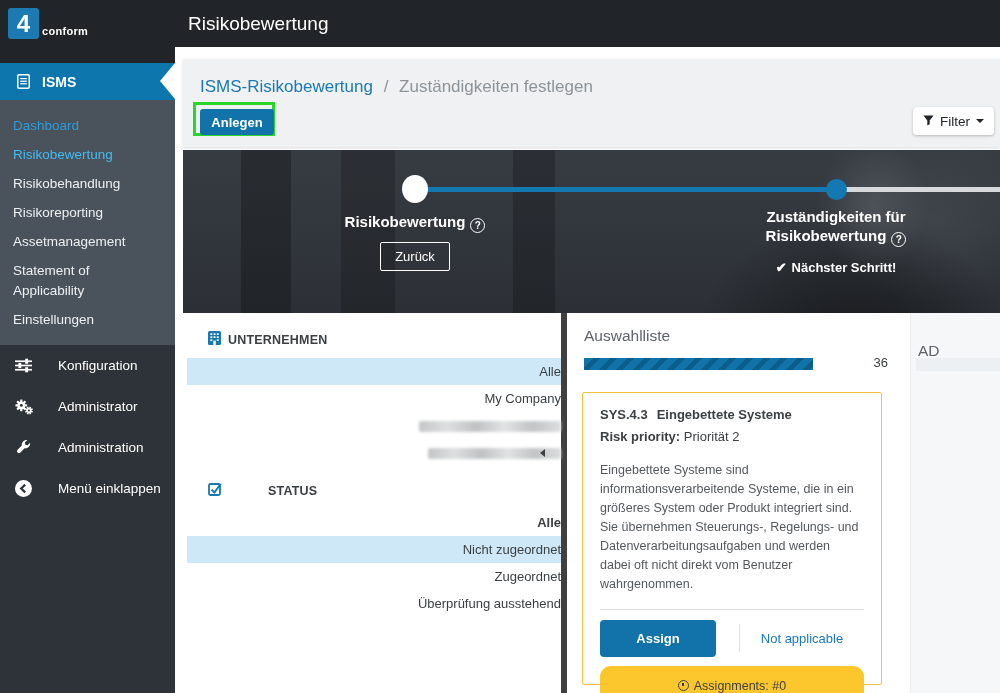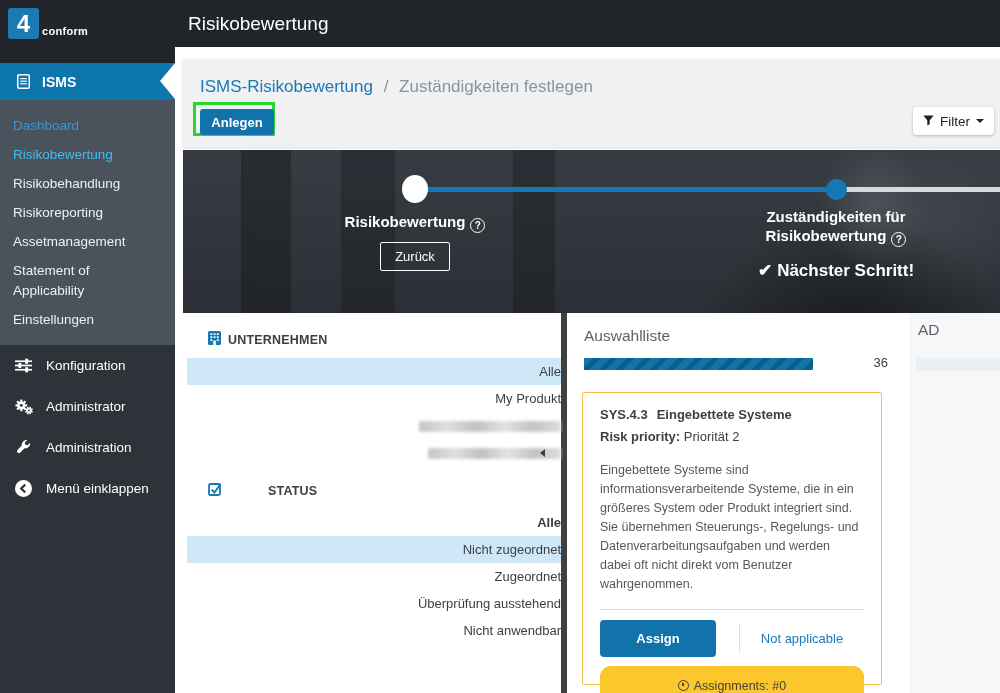--- a/index.html
+++ b/index.html
@@ -12,21 +12,21 @@
   .logo-row { display:flex; align-items:flex-end; padding:8px 0 0 8px; }
   .logo-box { width:31px; height:31px; background:#1b7ab2; border-radius:3px; color:#fff; font-weight:bold; font-size:24px; line-height:31px; text-align:center; }
   .logo-name { color:#fff; font-size:11px; font-weight:bold; margin-left:3px; margin-bottom:2px; letter-spacing:.3px; }
   .isms-item { position:absolute; top:63px; left:0; width:175px; height:37px; background:#0d76ad; display:flex; align-items:center; gap:9px; padding-left:13px; color:#fff; font-weight:bold; font-size:14px; cursor:pointer; }
   .isms-arrow { position:absolute; right:0; top:0; width:0; height:0; border-top:18.5px solid transparent; border-bottom:18.5px solid transparent; border-right:15px solid #fff; }
   .submenu { position:absolute; top:100px; left:0; width:175px; height:245px; background:#4a525b; padding:16px 0 0 13px; }
   .submenu-item { font-size:13.5px; line-height:20px; margin-bottom:9px; color:#eef1f3; width:148px; cursor:pointer; }
   .submenu-item.link { color:#2d9cdb; }
   .submenu-item.active { color:#41bdf2; }
   .bottom-menu { position:absolute; top:345px; left:0; width:175px; bottom:0; background:#2d3339; padding:10px 0 0 13px; }
-  .bottom-item { display:flex; align-items:center; gap:13px; height:20px; margin-bottom:21px; color:#fff; font-size:13.5px; cursor:pointer; }
+  .bottom-item { display:flex; align-items:center; gap:25px; height:20px; margin-bottom:21px; color:#fff; font-size:13.5px; cursor:pointer; }
   .bottom-icon { width:20px; display:flex; justify-content:center; align-items:center; }
 
   
   .top-header { position:absolute; left:175px; top:0; width:825px; height:47px; background:#212529; color:#fff; display:flex; align-items:center; padding-left:13px; font-size:19px; }
 
   
   .content { position:absolute; left:175px; top:47px; width:825px; height:646px; background:#fff; }
 
   .breadcrumb-card { position:absolute; left:8px; top:12px; right:0; height:88px; background:#eff1f2; box-shadow:0 1px 3px rgba(0,0,0,.15); }
   .breadcrumb { position:absolute; left:17px; top:18px; font-size:17px; }
@@ -49,21 +49,21 @@
   }
   .track-blue { position:absolute; left:232px; top:37px; width:421px; height:5px; background:#1478b2; }
   .track-gray { position:absolute; left:653px; top:37px; right:0; height:5px; background:#d7dadd; }
   .node-done { position:absolute; left:219px; top:25px; width:26px; height:28px; border-radius:50%; background:#fff; cursor:pointer; }
   .node-current { position:absolute; left:643px; top:29px; width:21px; height:21px; border-radius:50%; background:#1478b2; cursor:pointer; }
   .step1 { position:absolute; left:132px; top:62px; width:200px; text-align:center; color:#fff; }
   .step2 { position:absolute; left:553px; top:57px; width:200px; text-align:center; color:#fff; }
   .step-title { font-size:15px; font-weight:bold; line-height:19px; }
   .help-circle { display:inline-flex; width:15px; height:15px; border:1.5px solid #fff; border-radius:50%; font-size:10px; font-weight:bold; align-items:center; justify-content:center; vertical-align:-2px; margin-left:5px; cursor:pointer; }
   .zurueck-btn { margin-top:9px; display:inline-block; padding:6px 14px; border:1px solid #fff; border-radius:2px; background:transparent; color:#fff; font-size:13px; font-family:inherit; cursor:pointer; }
-  .next-hint { margin-top:13px; font-size:17px; font-weight:bold; }
+  .next-hint { margin-top:13px; font-size:13px; font-weight:bold; }
   .check-glyph { margin-right:5px; }
 
   
   .panels { position:absolute; left:0; top:266px; width:825px; bottom:0; display:flex; }
   .left-panel { width:392px; background:#fff; border-right:6px solid #404040; position:relative;text-align:right; }
   .section-header { display:flex; align-items:center; gap:7px; font-size:12.5px; font-weight:bold; color:#3c4043; letter-spacing:.2px; }
   .sh-unternehmen { margin:18px 0 10px 33px; }
   .sh-status { margin:16px 0 10px 33px;gap:45px; }
   .filter-list { margin-left:12px; }
   .filter-item { height:27px; line-height:27px; padding-left:25px; font-size:13px; color:#3c4043; position:relative; cursor:pointer; }
@@ -87,21 +87,21 @@
   .card-divider { margin-top:15px; border-top:1px solid #dcdee0; }
   .card-actions { display:flex; align-items:center; margin-top:13px; height:30px; }
   .assign-btn { width:116px; height:37px; background:#1173a9; color:#fff; border:none; border-radius:4px; font-size:13px; font-weight:600; font-family:inherit; cursor:pointer; }
   .action-divider { width:1px; height:28px; background:#dcdee0; margin-left:23px; }
   .na-link { flex:1; text-align:center; color:#1b79b4; font-size:13px; cursor:pointer; }
   .assign-pill { margin-top:13px; height:39px; border-radius:11px; background:#fcc72d; display:flex; align-items:center; justify-content:center; gap:5px; font-size:12.5px; color:#404040; }
   .clock-icon { width:11px; height:11px; border:1.3px solid #3c4043; border-radius:50%; position:relative; }
   .clock-icon::after { content:''; position:absolute; left:3.6px; top:1.8px; width:1.5px; height:3.6px; background:#3c4043; }
 
   .right-panel { flex:1; background:#f6f7f8; border-left:1px solid #eceeef; position:relative; }
-  .right-title { position:absolute; left:7px; top:8px; font-size:15.5px; color:#5f6368; }
+  .right-title { position:absolute; left:7px; top:29px; font-size:15.5px; color:#5f6368; }
   .right-track { position:absolute; left:5px; right:0; top:45px; height:13px; background:#edf0f3; }
 </style>
 </head>
 <body>
 
 <div class="page">
 
   <nav class="sidebar">
     <div class="sidebar-top">
       <div class="logo-row">
@@ -275,40 +275,39 @@
                   <rect x="2.4" y="8.3" width="1.9" height="1.7"></rect>
                   <rect x="8.8" y="8.3" width="1.9" height="1.7"></rect>
                   <rect x="5.3" y="9.6" width="2.5" height="4.4"></rect>
                 </g>
               </svg>
           </span>
           <span>UNTERNEHMEN</span>
         </div>
         <div class="filter-list">
           <div class="filter-item selected">Alle</div>
-          <div class="filter-item">My Produkt</div>
+          <div class="filter-item">My Company</div>
           <div class="filter-item"><span class="redacted" style="width:142px"></span></div>
           <div class="filter-item"><span class="redacted" style="width:133px"></span><span class="tree-collapse"></span></div>
         </div>
 
         <div class="section-header sh-status">
           <span>
             <svg width="15" height="14" viewBox="0 0 15 14">
                 <rect x="1" y="2" width="11" height="11" rx="1.5" fill="none" stroke="#1a78b0" stroke-width="1.8"></rect>
                 <path d="M3.6 7.6 l2.8 2.9 L12.6 2" stroke="#1a78b0" stroke-width="2" fill="none"></path>
               </svg>
           </span>
           <span>STATUS</span>
         </div>
         <div class="filter-list">
           <div class="filter-item bold">Alle</div>
           <div class="filter-item selected">Nicht zugeordnet</div>
           <div class="filter-item">Zugeordnet</div>
           <div class="filter-item">Überprüfung ausstehend</div>
-          <div class="filter-item">Nicht anwendbar</div>
         </div>
       </div>
 
       <div class="mid-panel">
         <div class="mid-title">Auswahlliste</div>
         <div class="mid-bar"></div>
         <div class="mid-count">36</div>
 
         <div class="risk-card">
           <div class="card-title">

